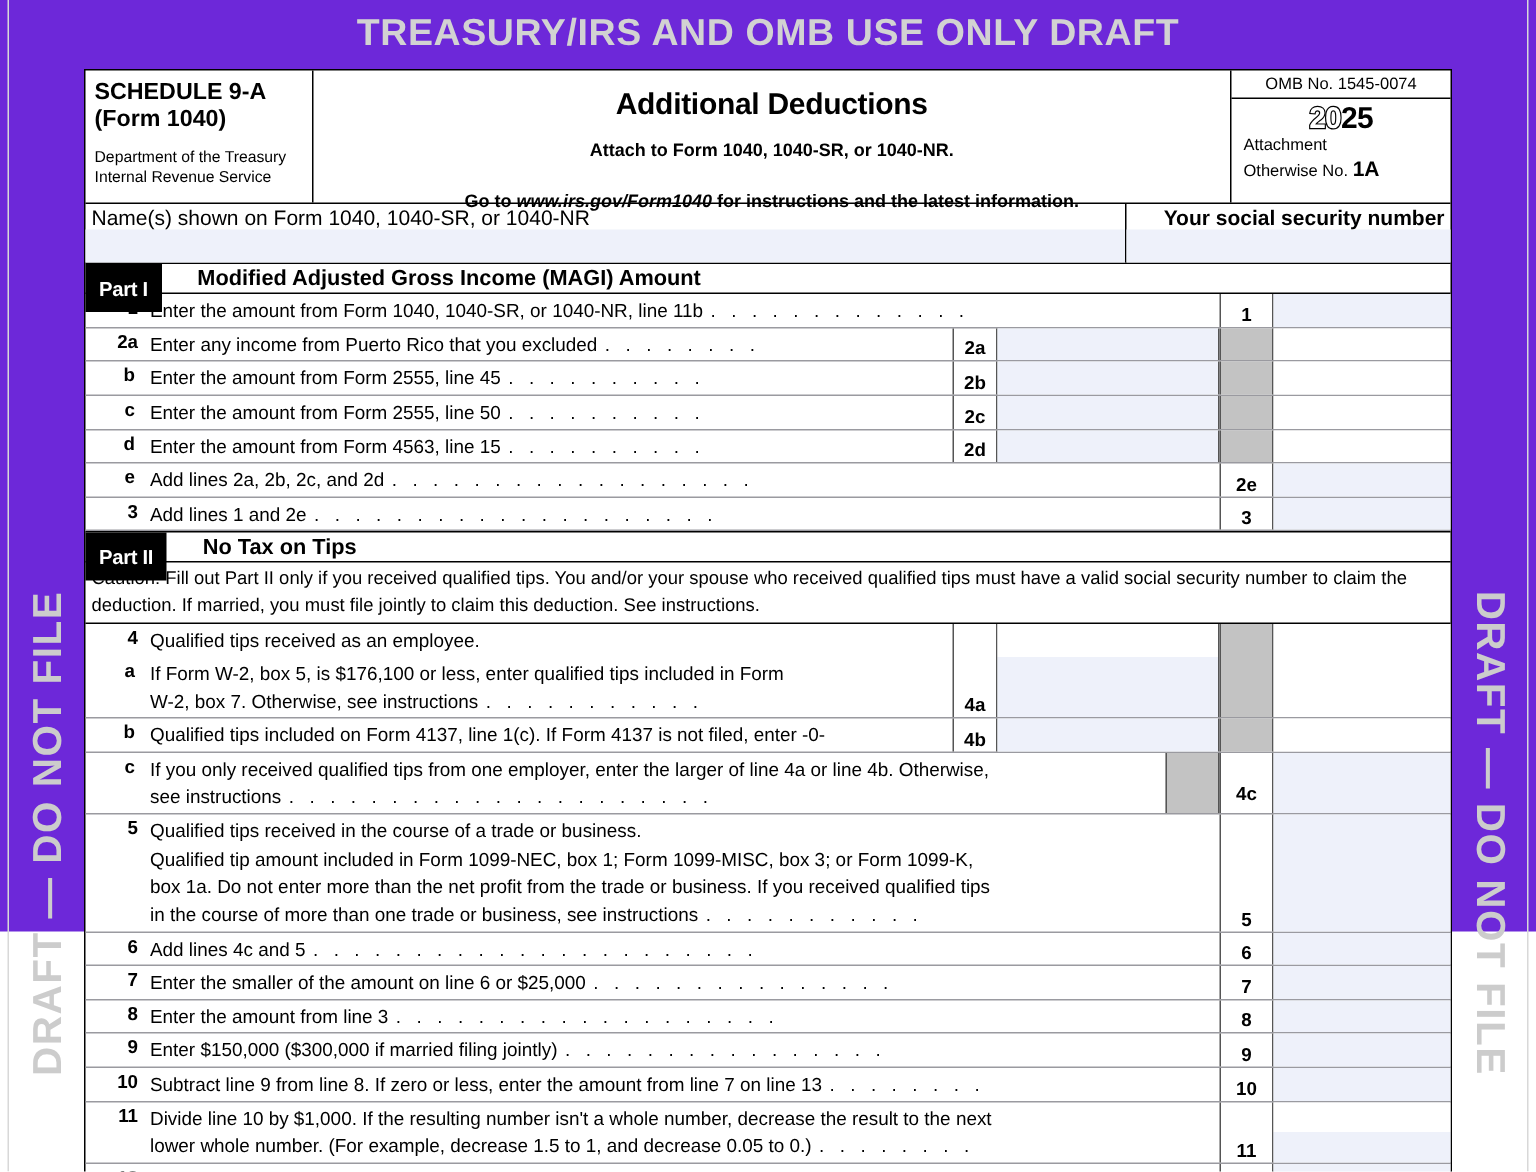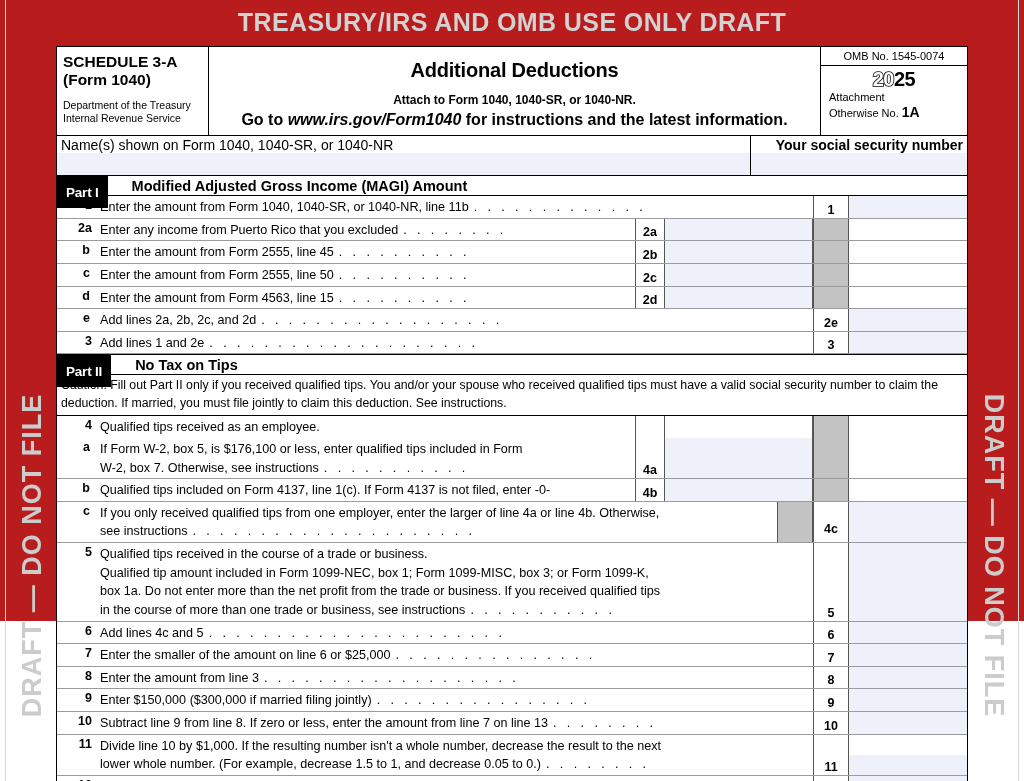--- a/index.html
+++ b/index.html
@@ -6,21 +6,21 @@
   html, body {
     margin: 0; padding: 0;
     width: 1024px; height: 781px;
     background: #ffffff;
     font-family: "Liberation Sans", sans-serif;
     overflow: hidden;
   }
   #page {
     position: relative;
     width: 1024px; height: 621px;
-    background: #b91c1c;
+    background: #6d28d9;
   }
 
   
   .wm-top {
     position: absolute; top: 8px; left: 0; width: 1024px;
     text-align: center;
     font-size: 25px; font-weight: bold;
     color: #d2d2d2;
     letter-spacing: 0.4px;
     white-space: nowrap;
@@ -76,21 +76,21 @@
   .dept {
     margin-top: 9px;
     font-size: 10.5px; line-height: 1.25; color: #000;
   }
   .hdr-mid {
     flex: 1; text-align: center; padding-top: 12px;
     border-right: 1.4px solid #000;
   }
   .title-main { font-size: 20px; font-weight: bold; letter-spacing: -0.2px; }
   .title-sub  { font-size: 12px; font-weight: bold; margin-top: 11px; }
-  .title-sub2 { font-size: 16px; font-weight: bold; margin-top: 4px; }
+  .title-sub2 { font-size: 12px; font-weight: bold; margin-top: 20px; }
   .title-sub2 .ital { font-style: italic; }
   .hdr-right { width: 146px; text-align: center; }
   .omb {
     font-size: 11px; padding: 3px 0 3px 0;
     border-bottom: 1.2px solid #000;
   }
   .yearline {
     font-size: 20px; font-weight: bold; line-height: 1.0;
     margin-top: 3px; letter-spacing: -0.5px;
   }
@@ -203,21 +203,21 @@
   <div class="edge-rule edge-r"></div>
 
   <div class="wm-top">TREASURY/IRS AND OMB USE ONLY DRAFT</div>
   <div class="wm-side wm-left">DRAFT — DO NOT FILE</div>
   <div class="wm-side wm-right">DRAFT — DO NOT FILE</div>
 
   <div id="form">
 
     <div class="hdr">
       <div class="hdr-left">
-        <div class="sched">SCHEDULE 3-A</div>
+        <div class="sched">SCHEDULE 9-A</div>
         <div class="sched">(Form 1040)</div>
         <div class="dept">
           <div>Department of the Treasury</div>
           <div>Internal Revenue Service</div>
         </div>
       </div>
       <div class="hdr-mid">
         <div class="title-main">Additional Deductions</div>
         <div class="title-sub">Attach to Form 1040, 1040-SR, or 1040-NR.</div>
         <div class="title-sub2"><span>Go to </span><span class="ital">www.irs.gov/Form1040</span><span> for instructions and the latest information.</span></div>

